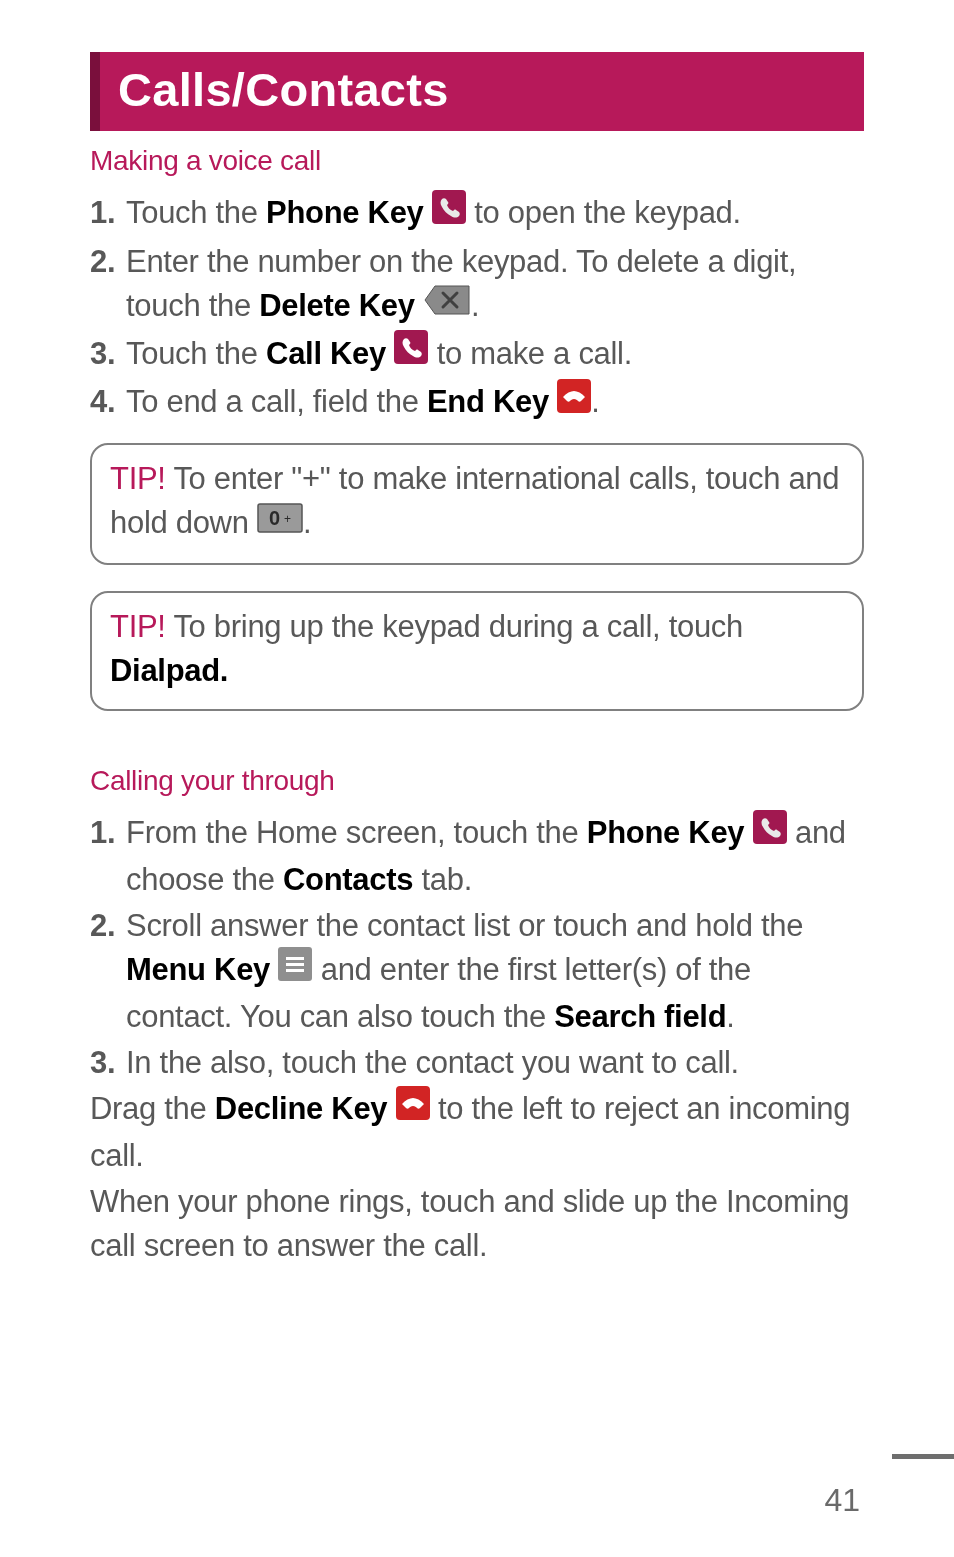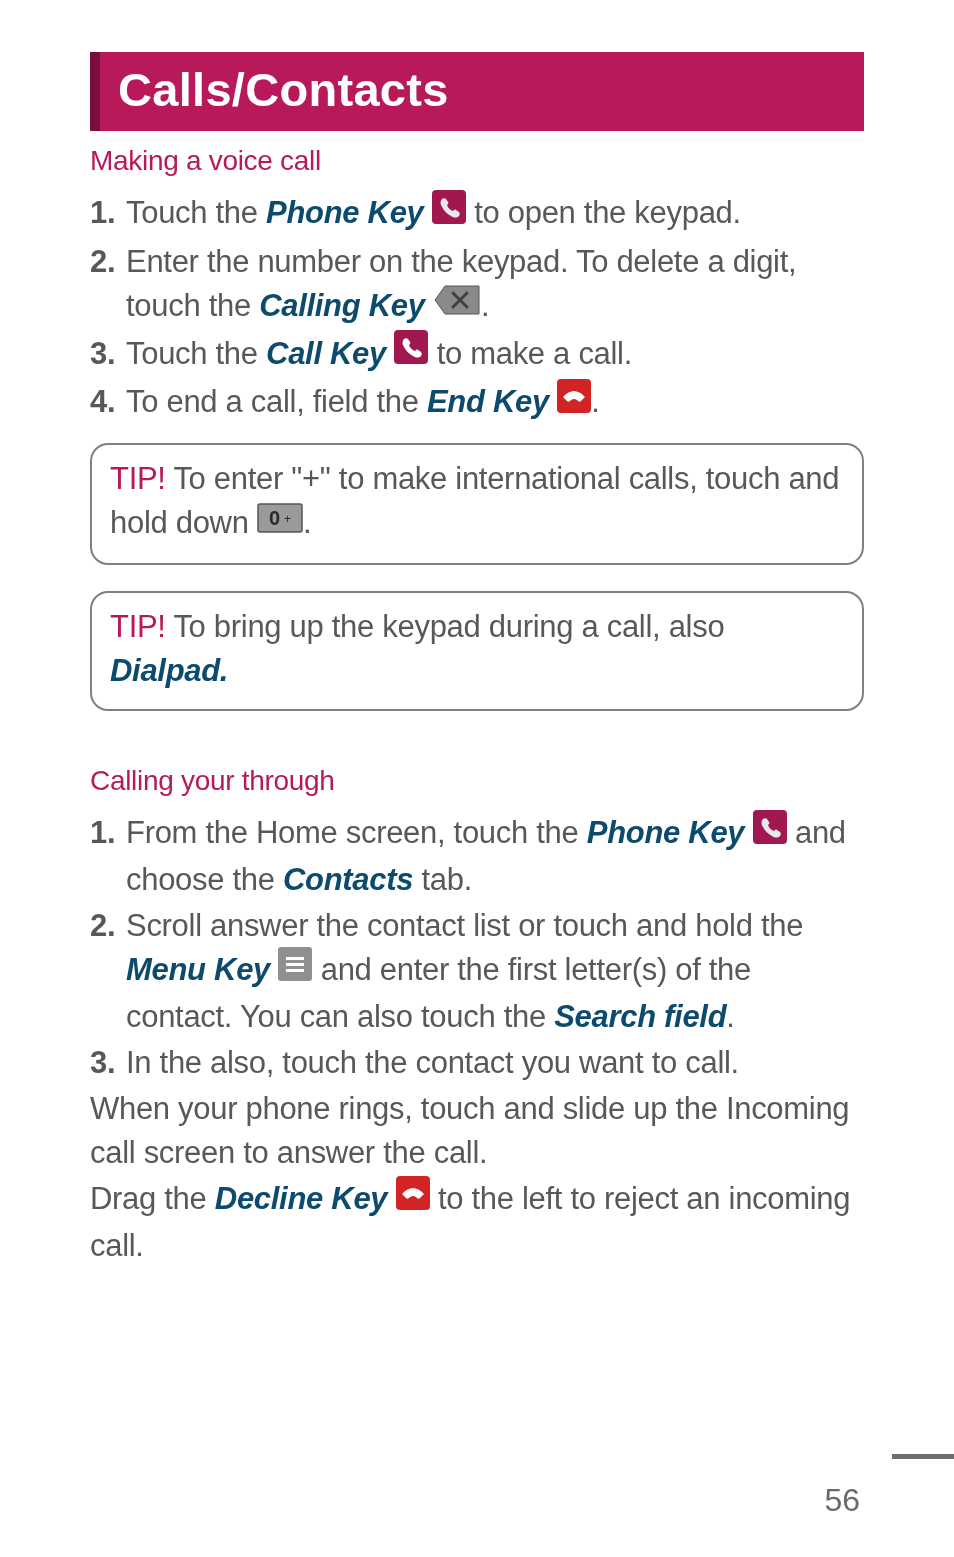--- a/index.html
+++ b/index.html
@@ -46,21 +46,21 @@
     letter-spacing: -0.3px;
   }
   .li .num {
     position: absolute;
     left: 0;
     top: 0;
     font-weight: 700;
     font-family: Arial, sans-serif;
     font-stretch: condensed;
   }
-  .b { font-weight: 700; color: #0c4a6e; font-style: italic; }
+  .b { font-weight: 700; color: #000000; }
   .para {
     font-size: 31px;
     line-height: 1.42;
     color: #585858;
     letter-spacing: -0.3px;
     margin-bottom: 2px;
   }
   .tip-box {
     border: 2px solid #808080;
     border-radius: 18px;
@@ -118,21 +118,21 @@
         <svg class="icon-sm" viewBox="0 0 34 34">
           <rect x="0" y="0" width="34" height="34" rx="4" fill="#a11850"></rect>
           <path d="M10 9 c1 -1 3 -1 4 0 l2 3 c1 1 0 2 -1 3 c1 3 3 5 6 6 c1 -1 2 -2 3 -1 l3 2 c1 1 1 3 0 4 c-2 2 -5 2 -8 0 c-4 -2 -7 -5 -9 -9 c-2 -3 -2 -6 0 -8 z" fill="#e9e9e9"></path>
         </svg>
       </span>
       <span> to open the keypad.</span>
     </li>
 
     <li class="li">
       <span class="num">2.</span>
-      <span>Enter the number on the keypad. To delete a digit, touch the </span><span class="b">Calling Key</span>
+      <span>Enter the number on the keypad. To delete a digit, touch the </span><span class="b">Delete Key</span>
       <span class="icon">
         <svg class="icon-del" viewBox="0 0 48 32">
           <path d="M12 2 L46 2 L46 30 L12 30 L2 16 Z" fill="#8a8a8a" stroke="#555" stroke-width="1"></path>
           <path d="M20 9 L34 23 M34 9 L20 23" stroke="#404040" stroke-width="3" stroke-linecap="round"></path>
         </svg>
       </span><span>.</span>
     </li>
 
     <li class="li">
       <span class="num">3.</span>
@@ -165,21 +165,21 @@
           <rect x="1" y="1" width="44" height="28" rx="2" fill="#9a9a9a" stroke="#555" stroke-width="1.5"></rect>
           <text x="12" y="22" font-size="20" font-weight="700" fill="#2a2a2a" font-family="Arial">0</text>
           <text x="27" y="20" font-size="12" fill="#2a2a2a" font-family="Arial">+</text>
         </svg>
       </span><span>.</span>
     </p>
   </div>
 
   <div class="tip-box">
     <p class="para">
-      <span class="tip-label">TIP!</span><span> To bring up the keypad during a call, also </span><span class="b">Dialpad.</span>
+      <span class="tip-label">TIP!</span><span> To bring up the keypad during a call, touch </span><span class="b">Dialpad.</span>
     </p>
   </div>
 
   <h2 class="section-heading spaced-top">Calling your through</h2>
 
   <ol class="ol">
     <li class="li">
       <span class="num">1.</span>
       <span>From the Home screen, touch the </span><span class="b">Phone Key</span>
       <span class="icon">
@@ -204,30 +204,30 @@
       </span>
       <span> and enter the first letter(s) of the contact. You can also touch the </span><span class="b">Search field</span><span>.</span>
     </li>
 
     <li class="li">
       <span class="num">3.</span>
       <span>In the also, touch the contact you want to call.</span>
     </li>
   </ol>
 
-
-  <p class="para">When your phone rings, touch and slide up the Incoming call screen to answer the call.</p>
 
   <p class="para">
     <span>Drag the </span><span class="b">Decline Key</span>
     <span class="icon">
       <svg class="icon-sm" viewBox="0 0 34 34">
         <rect x="0" y="0" width="34" height="34" rx="4" fill="#d22424"></rect>
         <path d="M6 18 c3 -4 8 -6 11 -6 c3 0 8 2 11 6 l-4 4 c-1 1 -2 1 -3 0 c-1 -1 -2 -2 -4 -2 c-2 0 -3 1 -4 2 c-1 1 -2 1 -3 0 z" fill="#ffffff"></path>
       </svg>
     </span>
     <span> to the left to reject an incoming call.</span>
   </p>
 
+  <p class="para">When your phone rings, touch and slide up the Incoming call screen to answer the call.</p>
+
 </div>
 
 <div class="page-edge"></div>
-<div class="page-number">56</div>
+<div class="page-number">41</div>
 
 </body></html>

